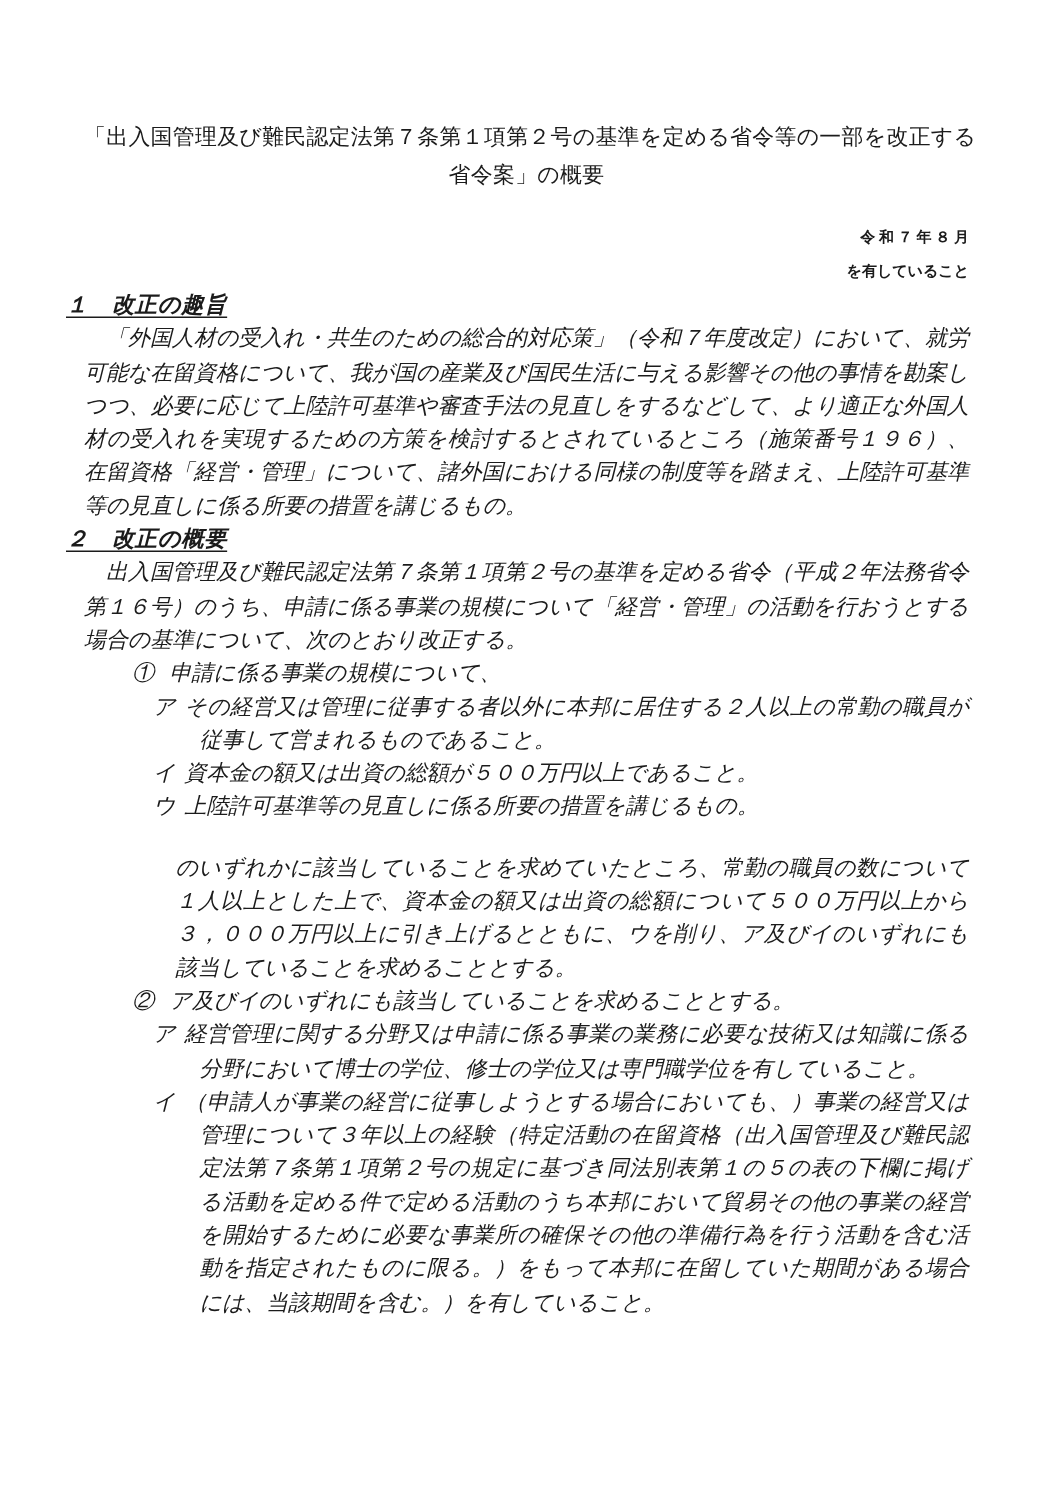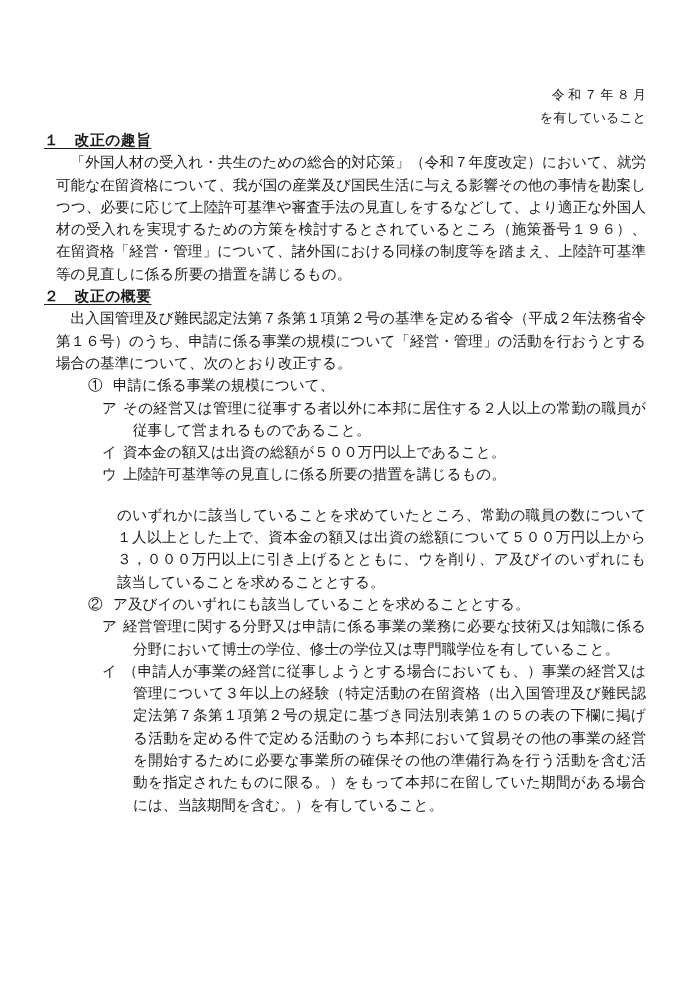--- a/index.html
+++ b/index.html
@@ -19,29 +19,31 @@
     background: #ffffff;
   }
   .doc-title {
     text-align: center;
     font-size: 14.6px;
     line-height: 25px;
     letter-spacing: 0.2px;
   }
   .doc-title div { white-space: nowrap; }
   .date-block {
-    margin-top: 4px;
+    margin-top: 18px;
     text-align: right;
-    font-size: 13px;
+    font-size: 10px;
     line-height: 22.5px;
+    font-weight: bold;
   }
   .content {
     margin-top: 0;
     font-size: 14.6px;
     line-height: 22.3px;
+    font-style: italic;
   }
   .h {
     margin-left: -12px;
     font-family: "Liberation Sans", "DejaVu Sans", sans-serif;
     font-size: 14.8px;
     font-weight: bold;
     text-decoration: underline;
     text-underline-offset: 3px;
     letter-spacing: 0.5px;
   }
@@ -69,20 +71,24 @@
     margin-left: 61px;
     text-align: justify;
     margin-top: 18px;
   }
 </style>
 </head>
 <body>
 
 <div class="page">
 
+  <div class="doc-title">
+    <div>「出入国管理及び難民認定法第７条第１項第２号の基準を定める省令等の一部を改正する</div>
+    <div>省令案」の概要</div>
+  </div>
 
   <div class="date-block">
     <div>令 和 ７ 年 ８ 月</div>
     <div>を有していること</div>
   </div>
 
   <div class="content">
 
     <div class="h">１　改正の趣旨</div>
 

